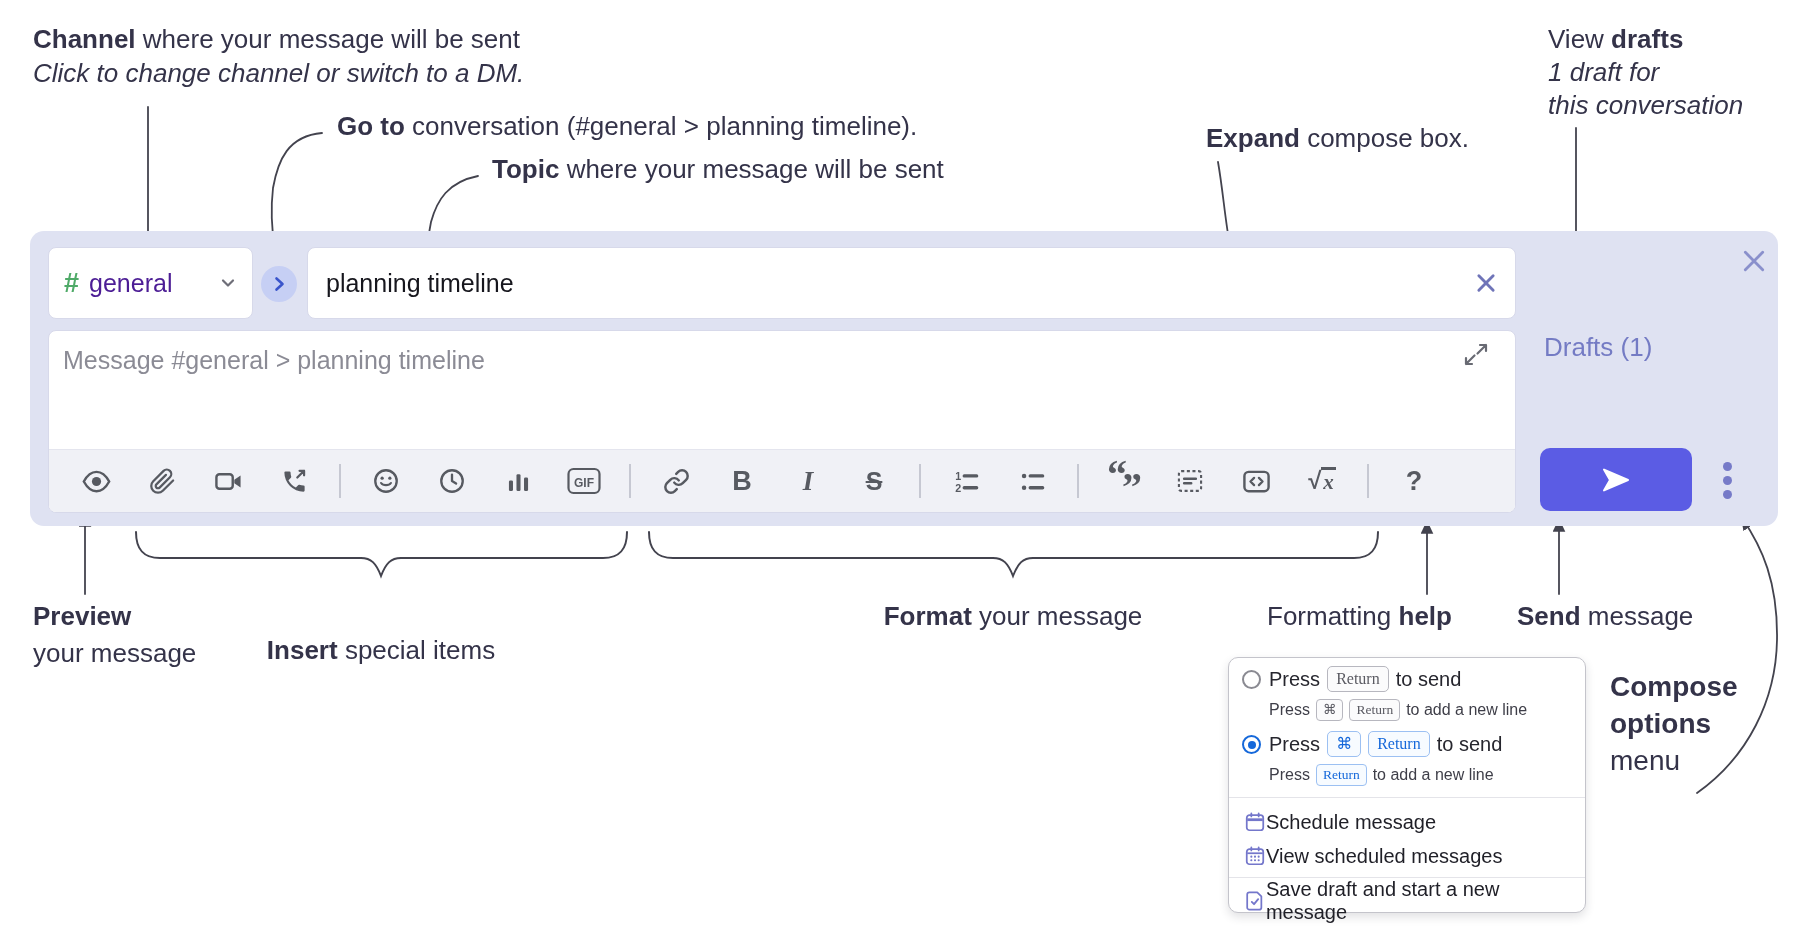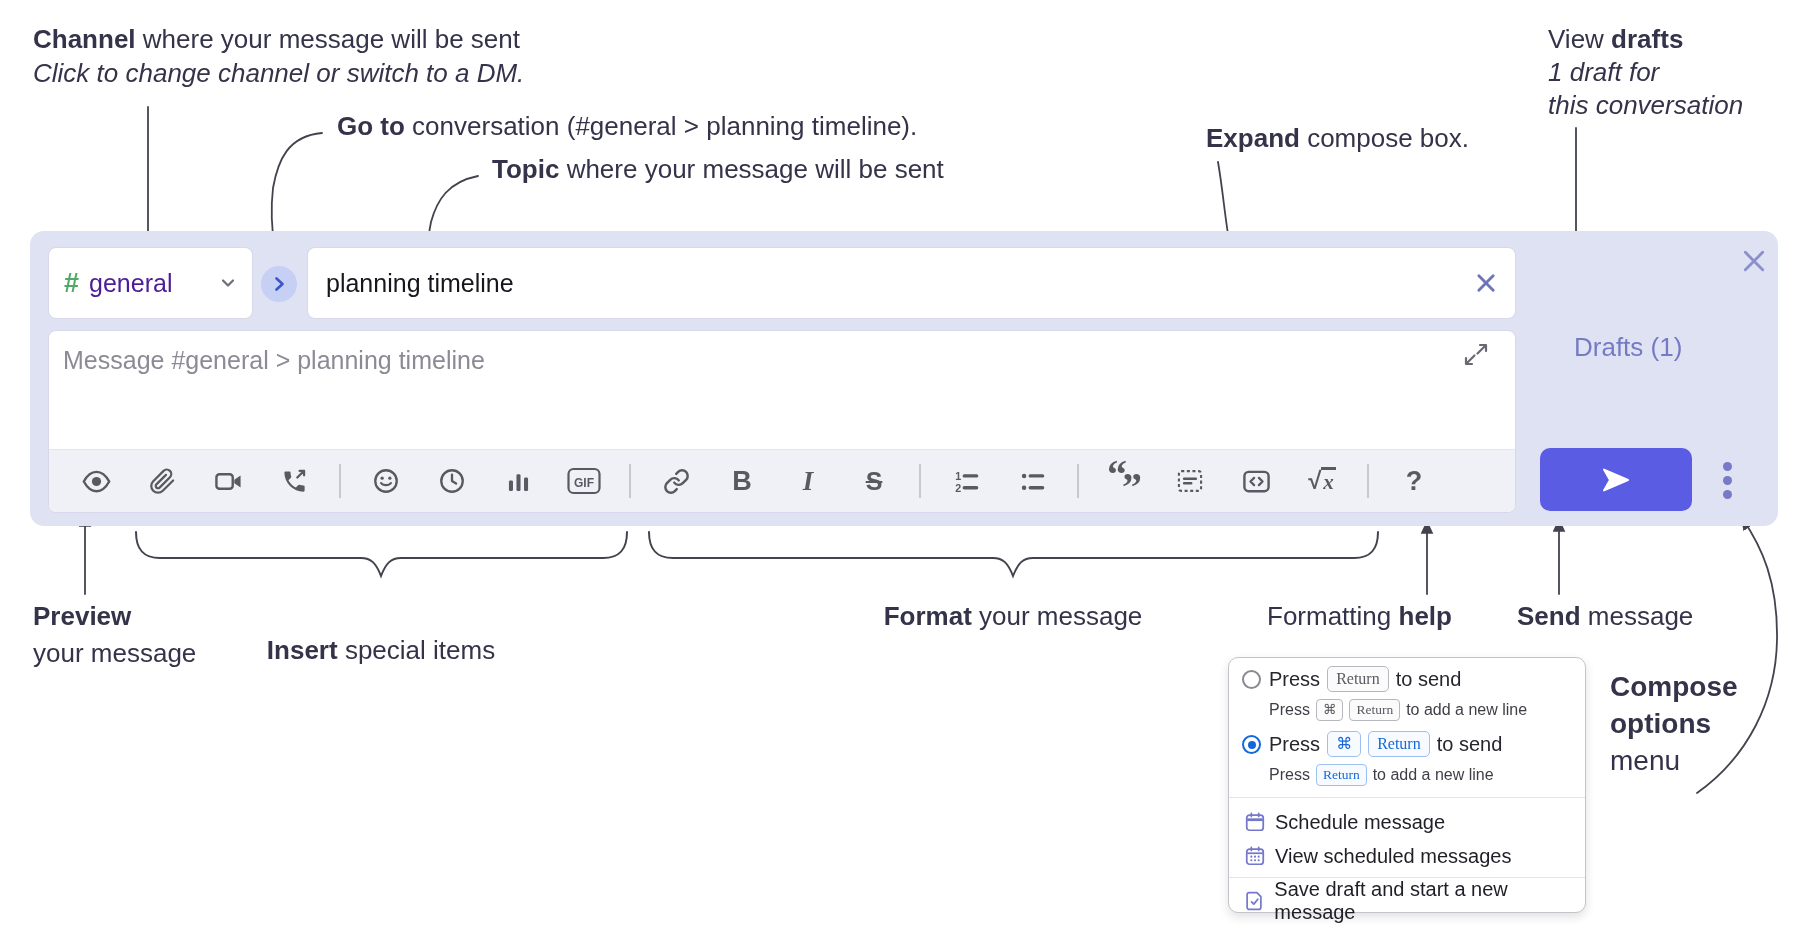--- a/index.html
+++ b/index.html
@@ -33,42 +33,42 @@
   .tbi { width:46px; height:46px; margin:0 10px; display:flex; align-items:center; justify-content:center;
          color:#575a61; cursor:pointer; flex:0 0 auto; }
   .tdiv { width:2px; height:34px; background:#c6c8d2; margin:0 12px; flex:0 0 auto; }
   .tb-B { font-size:27px; font-weight:800; }
   .tb-I { font-size:27px; font-weight:600; font-style:italic; font-family:"Liberation Serif", serif; }
   .tb-S { font-size:25px; font-weight:700; text-decoration:line-through; }
   .tb-Q { font-size:27px; font-weight:600; }
   .sqrtwrap { display:flex; align-items:flex-start; font-size:24px; font-weight:700; }
   .xbar { border-top:3px solid #575a61; font-style:italic; font-family:"Liberation Serif", serif; font-size:21px; padding:0 2px; }
   .close-x { position:absolute; left:1706px; top:12px; width:36px; height:36px; display:flex; align-items:center; justify-content:center; cursor:pointer; }
-  .drafts { position:absolute; left:1514px; top:101px; font-size:26px; color:#747bc4; font-weight:500; cursor:pointer;margin-left:30px; }
+  .drafts { position:absolute; left:1514px; top:101px; font-size:26px; color:#747bc4; font-weight:500; cursor:pointer; }
   .send-btn { position:absolute; left:1510px; top:217px; width:152px; height:63px; border:none;
               background:#5b5ce4; border-radius:10px; display:flex; align-items:center; justify-content:center; cursor:pointer; }
   .kebab { position:absolute; left:1682px; top:227px; width:30px; height:44px; display:flex; flex-direction:column;
            align-items:center; justify-content:center; gap:5px; cursor:pointer; }
   .kebab i { width:9px; height:9px; border-radius:50%; background:#767ac8; }
 
   
   .menu { position:absolute; left:1228px; top:657px; width:358px; height:256px; background:#fff;
           border:1.5px solid #c4c4cb; border-radius:10px; box-shadow:0 4px 10px rgba(40,40,60,.14); z-index:3; }
   .radio { position:absolute; width:19px; height:19px; border-radius:50%; background:#fff; }
   .radio.off { border:2px solid #8a8a92; }
   .radio.on  { border:2px solid #1568da; }
   .radio.on::after { content:""; position:absolute; left:3.5px; top:3.5px; width:8px; height:8px; border-radius:50%; background:#1568da; }
   .mrow { position:absolute; left:40px; display:flex; align-items:center; gap:7px; font-size:20px; color:#26262e; white-space:nowrap; }
   .msub { position:absolute; left:40px; display:flex; align-items:center; gap:6px; font-size:16px; color:#3e3e48; white-space:nowrap; }
   .kbd  { display:inline-block; border:1px solid #b7b7bf; background:#fbfbfc; color:#5a5a62;
           border-radius:5px; font-size:16px; line-height:24px; padding:0 8px;font-family:Liberation Serif, serif; }
   .kbd.sm { font-size:13.5px; line-height:20px; padding:0 6px; border-radius:4px; }
   .kbd.blue { border-color:#9cc0f2; color:#1568da; background:#f7fbff; }
   .mdiv { position:absolute; left:0; width:100%; height:1px; background:#e4e4e9; }
-  .mitem { position:absolute; left:0; width:100%; height:34px; display:flex; align-items:center; padding-left:15px; gap:9px;
+  .mitem { position:absolute; left:0; width:100%; height:34px; display:flex; align-items:center; padding-left:15px; gap:0;
            font-size:20px; color:#1f1f27; cursor:pointer; }
 
   .co-label { position:absolute; left:1610px; top:668px; z-index:2; font-size:28px; line-height:37px; color:#343349; }
 </style>
 </head>
 <body>
 
 <div class="stage">
 
   <svg class="overlay" width="1814" height="944" viewBox="0 0 1814 944">

